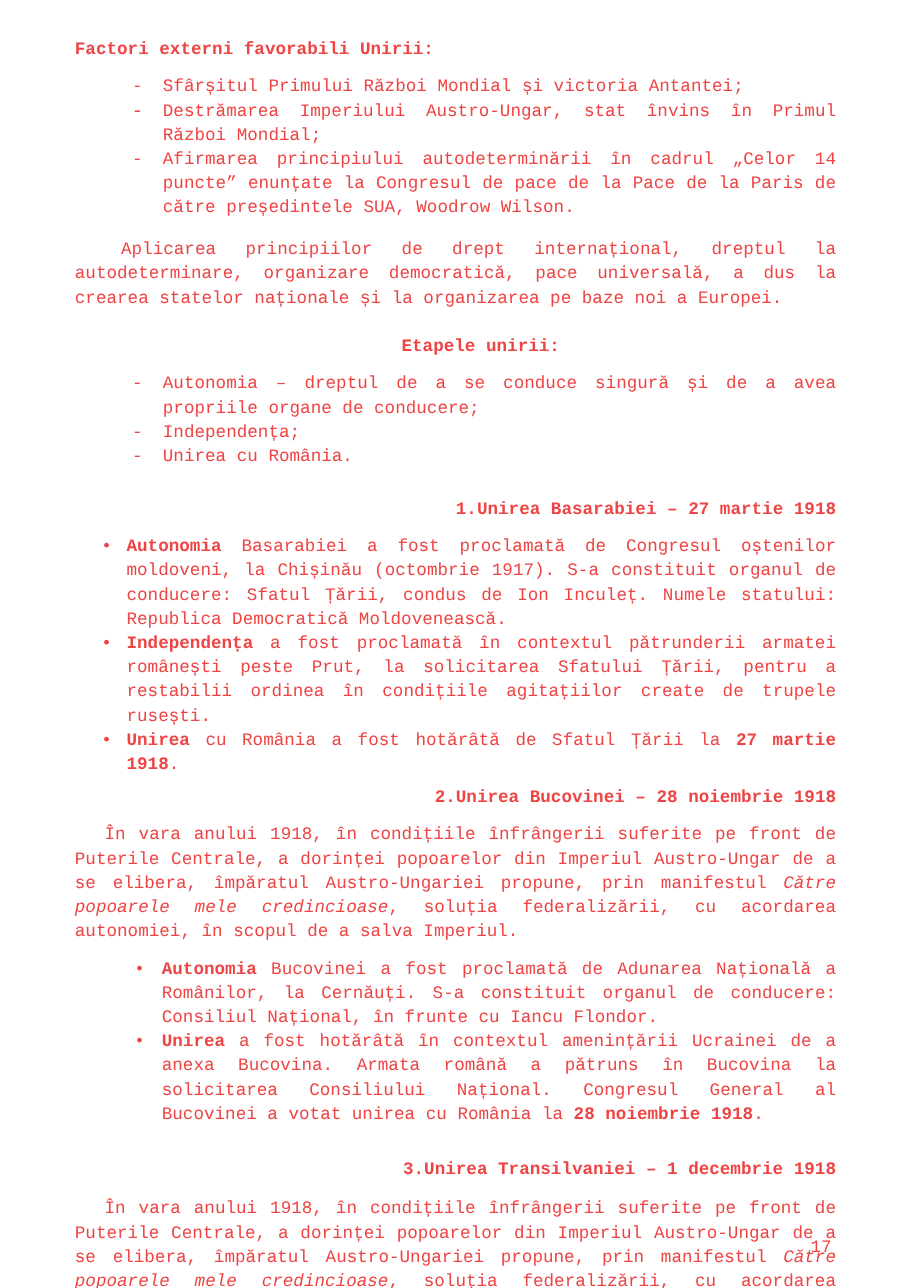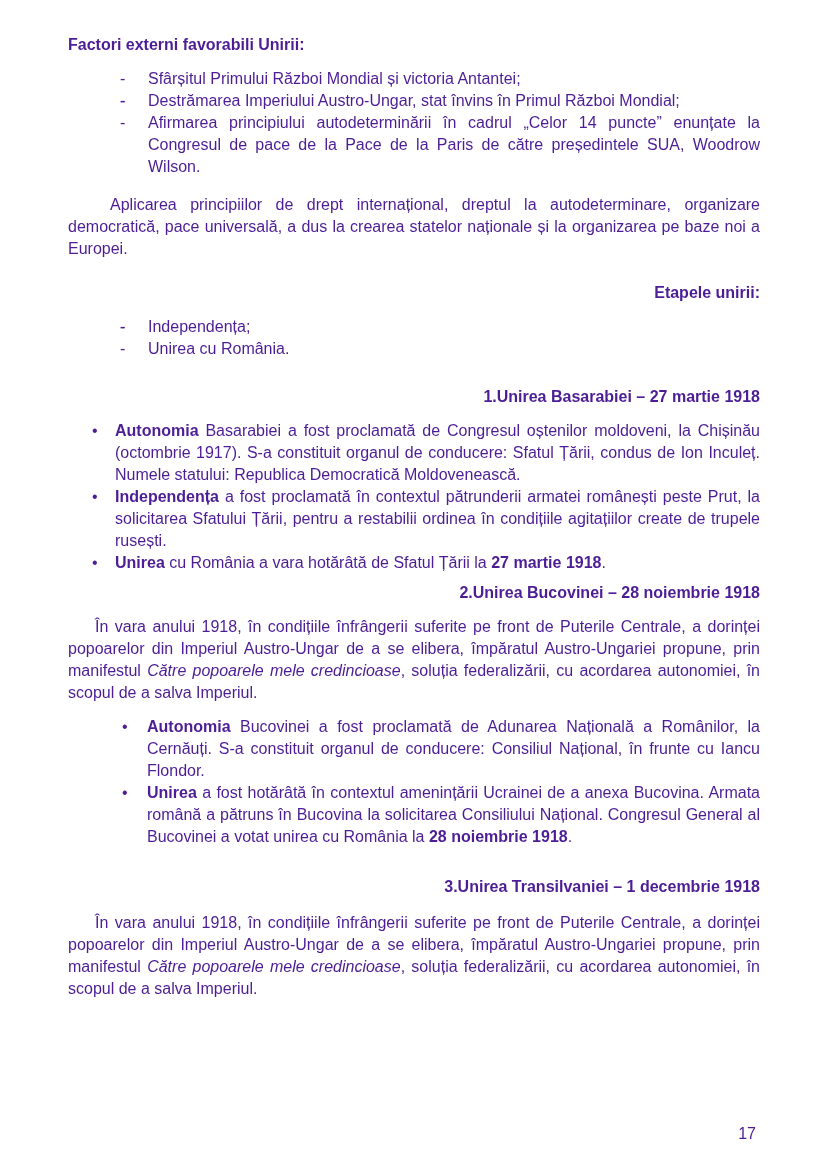--- a/index.html
+++ b/index.html
@@ -2,24 +2,24 @@
 <html><head>
 <meta charset="utf-8">
 <style>
   * { box-sizing: border-box; }
   html, body { margin: 0; padding: 0; background: #ffffff; }
   .page {
     width: 828px;
     height: 1171px;
     position: relative;
     background: #ffffff;
-    font-family: Liberation Sans, sans-serif;
+    font-family: Liberation Mono, monospace;
     font-size: 16px;
     line-height: 22px;
-    color: #4c1d95;
+    color: #ef4444;
     padding: 34px 68px 0 68px;
     overflow: hidden;
   }
   p, h2 { margin: 0; font-size: 16px; text-align: justify; font-weight: normal; }
   ul { list-style: none; margin: 0; padding: 0; }
   li { position: relative; text-align: justify; }
   b { font-weight: bold; }
   em { font-style: italic; }
 
   .doc-title { font-weight: bold; margin-bottom: 12px; text-align: left; }
@@ -29,21 +29,21 @@
   .dash-list .marker { position: absolute; left: 52px; }
 
   .bullet-l1 li { padding-left: 47px; }
   .bullet-l1 .marker { position: absolute; left: 24px; }
 
   .bullet-l2 li { padding-left: 79px; }
   .bullet-l2 .marker { position: absolute; left: 54px; }
 
   .para-principles { margin-top: 16px; text-indent: 42px; }
 
-  .stages-heading { font-weight: bold; margin: 22px 0 0 46px; text-align: right; }
+  .stages-heading { font-weight: bold; margin: 22px 0 0 46px; text-align: center; }
   .stages-list { margin-top: 12px; }
 
   .sec-heading { font-weight: bold; padding-left: 27px; text-align: right; }
   .sec-heading .num { display: inline-block; min-width: 23px; }
   .mt26 { margin-top: 26px; }
   .mt24 { margin-top: 8px; }
   .mt28 { margin-top: 28px; }
 
   .sec-intro { text-indent: 27px; }
   .mt16 { margin-top: 16px; }
@@ -64,31 +64,31 @@
     <li><span class="marker">-</span></li>
     <li><span class="marker">-</span><span>Destrămarea Imperiului Austro-Ungar, stat învins în Primul Război Mondial;</span></li>
     <li><span class="marker">-</span><span>Afirmarea principiului autodeterminării în cadrul „Celor 14 puncte” enunțate la Congresul de pace de la Pace de la Paris de către președintele SUA, Woodrow Wilson.</span></li>
   </ul>
 
   <p class="para-principles">Aplicarea principiilor de drept internațional, dreptul la autodeterminare, organizare democratică, pace universală, a dus la crearea statelor naționale și la organizarea pe baze noi a Europei.</p>
 
   <p class="stages-heading">Etapele unirii:</p>
 
   <ul class="dash-list stages-list">
-    <li><span class="marker">-</span></li>
+    <li><span class="marker">-</span><span>Autonomia – dreptul de a se conduce singură și de a avea propriile organe de conducere;</span></li>
     <li><span class="marker">-</span><span>Independența;</span></li>
     <li><span class="marker">-</span><span>Unirea cu România.</span></li>
   </ul>
 
   <section>
     <h2 class="sec-heading mt26"><span class="num">1.</span><span>Unirea Basarabiei – 27 martie 1918</span></h2>
     <ul class="bullet-l1 mt12">
       <li><span class="marker">•</span><b>Autonomia</b><span> Basarabiei a fost proclamată de Congresul oștenilor moldoveni, la Chișinău (octombrie 1917). S-a constituit organul de conducere: Sfatul Țării, condus de Ion Inculeț. Numele statului: Republica Democratică Moldovenească.</span><b></b><span></span></li>
       <li><span class="marker">•</span><b>Independența</b><span> a fost proclamată în contextul pătrunderii armatei românești peste Prut, la solicitarea Sfatului Țării, pentru a restabilii ordinea în condițiile agitațiilor create de trupele rusești.</span><b></b><span></span></li>
-      <li><span class="marker">•</span><b>Unirea</b><span> cu România a vara hotărâtă de Sfatul Țării la </span><b>27 martie 1918</b><span>.</span></li>
+      <li><span class="marker">•</span><b>Unirea</b><span> cu România a fost hotărâtă de Sfatul Țării la </span><b>27 martie 1918</b><span>.</span></li>
     </ul>
   </section>
 
   <section>
     <h2 class="sec-heading mt24"><span class="num">2.</span><span>Unirea Bucovinei – 28 noiembrie 1918</span></h2>
     <p class="sec-intro mt12"><span>În vara anului 1918, în condițiile înfrângerii suferite pe front de Puterile Centrale, a dorinței popoarelor din Imperiul Austro-Ungar de a se elibera, împăratul Austro-Ungariei propune, prin manifestul </span><em>Către popoarele mele credincioase</em><span>, soluția federalizării, cu acordarea autonomiei, în scopul de a salva Imperiul.</span></p>
     <ul class="bullet-l2 mt12">
       <li><span class="marker">•</span><b>Autonomia</b><span> Bucovinei a fost proclamată de Adunarea Națională a Românilor, la Cernăuți. S-a constituit organul de conducere: Consiliul Național, în frunte cu Iancu Flondor.</span><b></b><span></span></li>
       <li><span class="marker">•</span><b>Unirea</b><span> a fost hotărâtă în contextul amenințării Ucrainei de a anexa Bucovina. Armata română a pătruns în Bucovina la solicitarea Consiliului Național. Congresul General al Bucovinei a votat unirea cu România la </span><b>28 noiembrie 1918</b><span>.</span></li>
     </ul>

